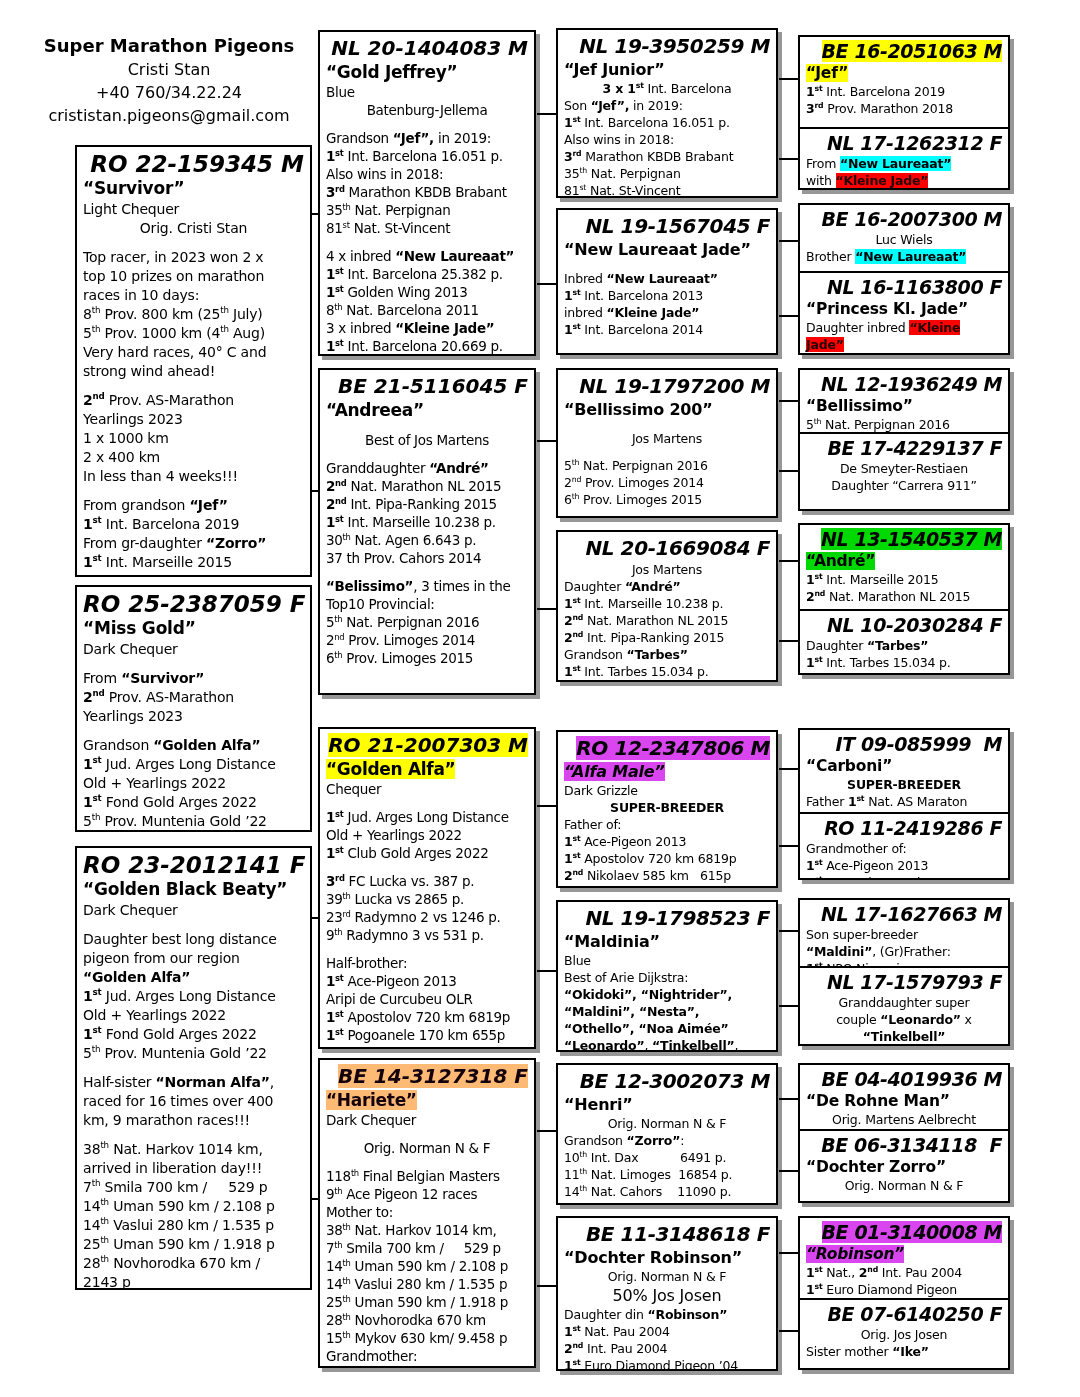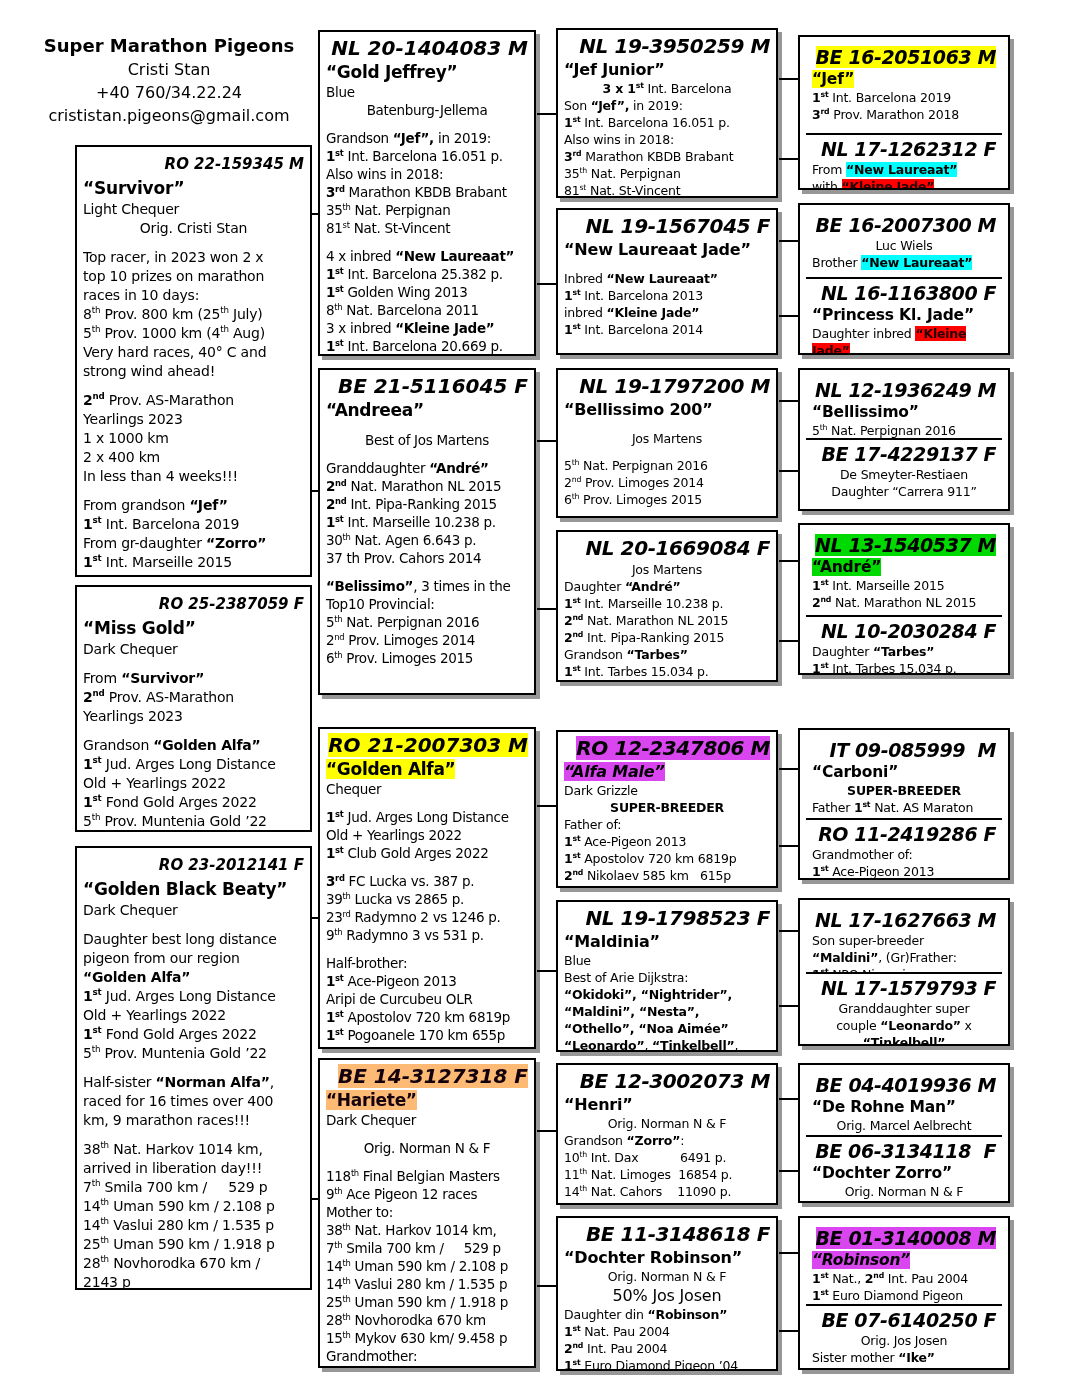--- a/index.html
+++ b/index.html
@@ -10,29 +10,29 @@
   }
   .hdr{position:absolute;left:18px;top:34px;width:302px;text-align:center;}
   .hdr .h1{font-size:20px;font-weight:bold;line-height:26px;}
   .hdr .h2{font-size:18px;font-weight:bold;line-height:24px;}
   .hdr .h3{font-size:16px;line-height:23px;}
   .box{
     position:absolute;background:#fff;border:2px solid #000;
     padding:4px 6px;overflow:hidden;box-sizing:border-box;
   }
   .shadow{box-shadow:4px 4px 0 #979797;}
-  .pair{padding:6px;}
+  .pair{padding:0;}
   .sect{padding:3px 6px;overflow:hidden;box-sizing:border-box;}
   .sect.top{border-bottom:2px solid #000;}
   .ln{white-space:nowrap;}
   .c1 .ln{font-size:14px;line-height:19px;letter-spacing:-0.2px;}
   .c2 .ln{font-size:13.5px;line-height:18px;letter-spacing:-0.3px;}
   .c3 .ln,.c4 .ln{font-size:12.5px;line-height:17px;letter-spacing:-0.2px;}
   .ring{font-weight:bold;font-style:italic;text-align:right;}
-  .c1 .ring{font-size:15px;line-height:26px;letter-spacing:0;}
+  .c1 .ring{font-size:23px;line-height:26px;letter-spacing:0;}
   .c2 .ring{font-size:20px;line-height:25px;letter-spacing:0;}
   .c3 .ring{font-size:20px;line-height:25px;letter-spacing:-0.4px;}
   .c4 .ring{font-size:19px;line-height:23px;letter-spacing:-0.4px;}
   .name{font-weight:bold;}
   .c1 .name{font-size:17px;line-height:23px;}
   .c2 .name{font-size:17px;line-height:22px;}
   .c3 .name{font-size:16px;line-height:21px;}
   .c4 .name{font-size:15.5px;line-height:20px;}
   .ctr{text-align:center;}
   .lg{font-size:16px !important;line-height:21px !important;}
@@ -359,21 +359,21 @@
       <div class="ln ring">NL 17-1579793 F</div>
       <div class="ln ctr">Granddaughter super</div>
       <div class="ln ctr">couple <b>“Leonardo”</b> x</div>
       <div class="ln ctr"><b>“Tinkelbell”</b></div>
     </div>
 </div>
 <div class="box c4 pair shadow" style="left:798px;top:1063px;width:212px;height:140px">
   <div class="sect top" style="height:66px">
       <div class="ln ring">BE 04-4019936 M</div>
       <div class="ln name">“De Rohne Man”</div>
-      <div class="ln ctr">Orig. Marcel Aelbrecht</div>
+      <div class="ln ctr">Orig. Martens Aelbrecht</div>
     </div>
   <div class="sect">
       <div class="ln ring">BE 06-3134118&nbsp; F</div>
       <div class="ln name">“Dochter Zorro”</div>
       <div class="ln ctr">Orig. Norman N &amp; F</div>
     </div>
 </div>
 <div class="box c4 pair shadow" style="left:798px;top:1216px;width:212px;height:154px">
   <div class="sect top" style="height:82px">
       <div class="ln ring"><span class="hl-k">BE 01-3140008 M</span></div>

